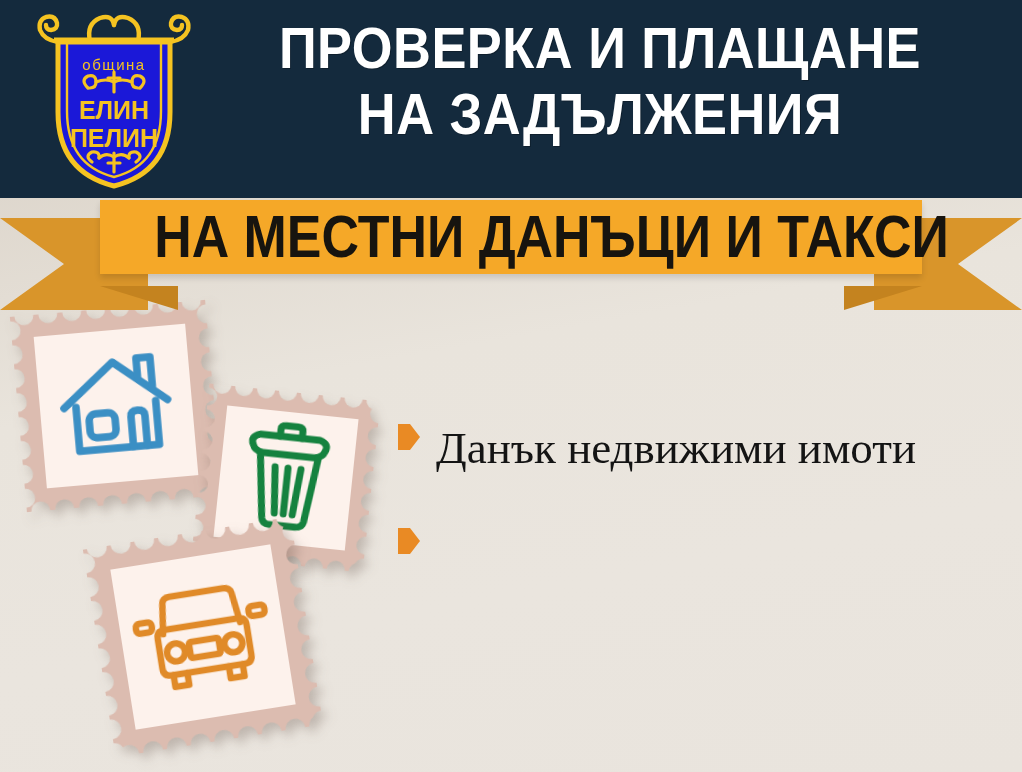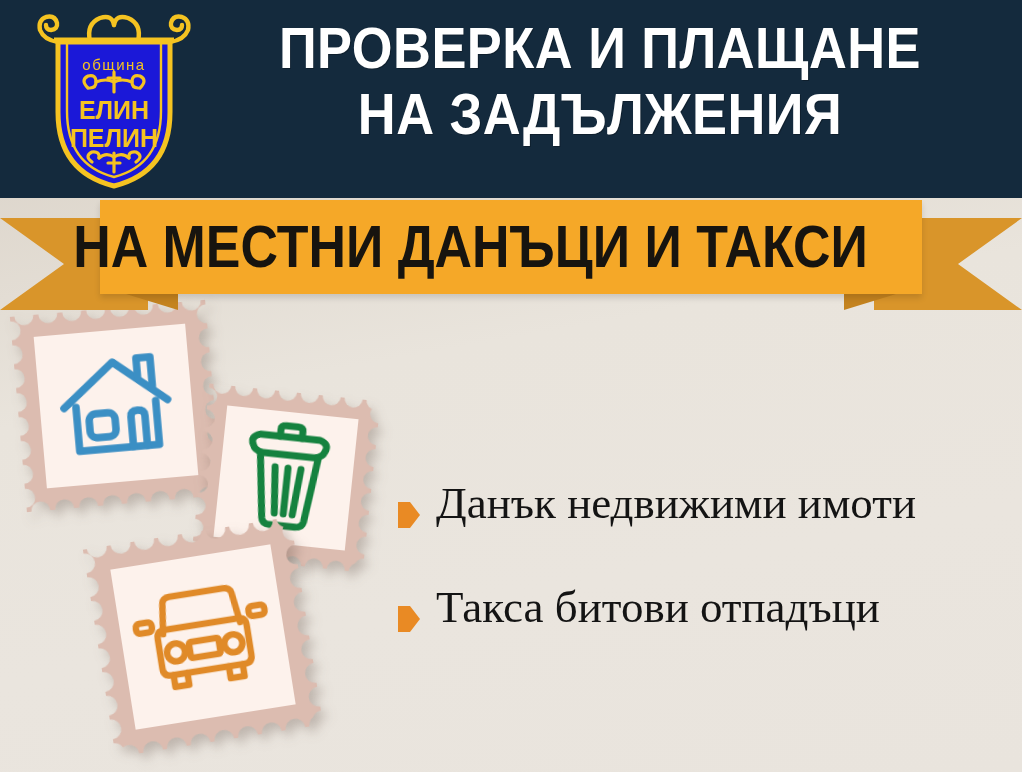--- a/index.html
+++ b/index.html
@@ -84,27 +84,27 @@
     background: #c4831f;
     z-index: 2;
   }
   .ribbon-fold.left  { left: 100px;  clip-path: polygon(0 0, 78px 0, 78px 24px); }
   .ribbon-fold.right { right: 100px; clip-path: polygon(0 0, 78px 0, 0 24px); }
   .ribbon-main {
     position: absolute;
     left: 100px;
     top: 4px;
     width: 822px;
-    height: 94px;
+    height: 74px;
     background: #f5a828;
     box-shadow: 0 4px 6px rgba(0,0,0,0.13);
     z-index: 3;
     display: flex;
     align-items: center;
-    justify-content: flex-end;
+    justify-content: flex-start;
   }
   .ribbon-text {
     color: #17140f;
     font-family: "Liberation Sans", sans-serif;
     font-weight: bold;
     font-size: 59px;
     letter-spacing: 0px;
     transform: scaleX(0.88);
     white-space: nowrap;
     line-height: 1;
@@ -131,21 +131,21 @@
   
   .bullets {
     position: absolute;
     left: 398px;
     top: 424px;
     width: 620px;
     z-index: 4;
   }
   .bullet-row {
     display: flex;
-    align-items: flex-end;
+    align-items: flex-start;
     height: 104px;
   }
   .bullet-marker {
     flex: 0 0 auto;
     width: 22px;
     height: 26px;
     margin-right: 16px;
     background: #e98a24;
     clip-path: polygon(0 0, 12px 0, 22px 13px, 12px 26px, 0 26px);
   }
@@ -389,17 +389,16 @@
     </div>
   </div>
 
   <div class="bullets">
     <div class="bullet-row">
       <span class="bullet-marker"></span>
       <span class="bullet-label">Данък недвижими имоти</span>
     </div>
     <div class="bullet-row">
       <span class="bullet-marker"></span>
-      <span class="bullet-label">Такса битови отпадъци</span>
     </div>
   </div>
 
 </div>
 
 </body></html>

